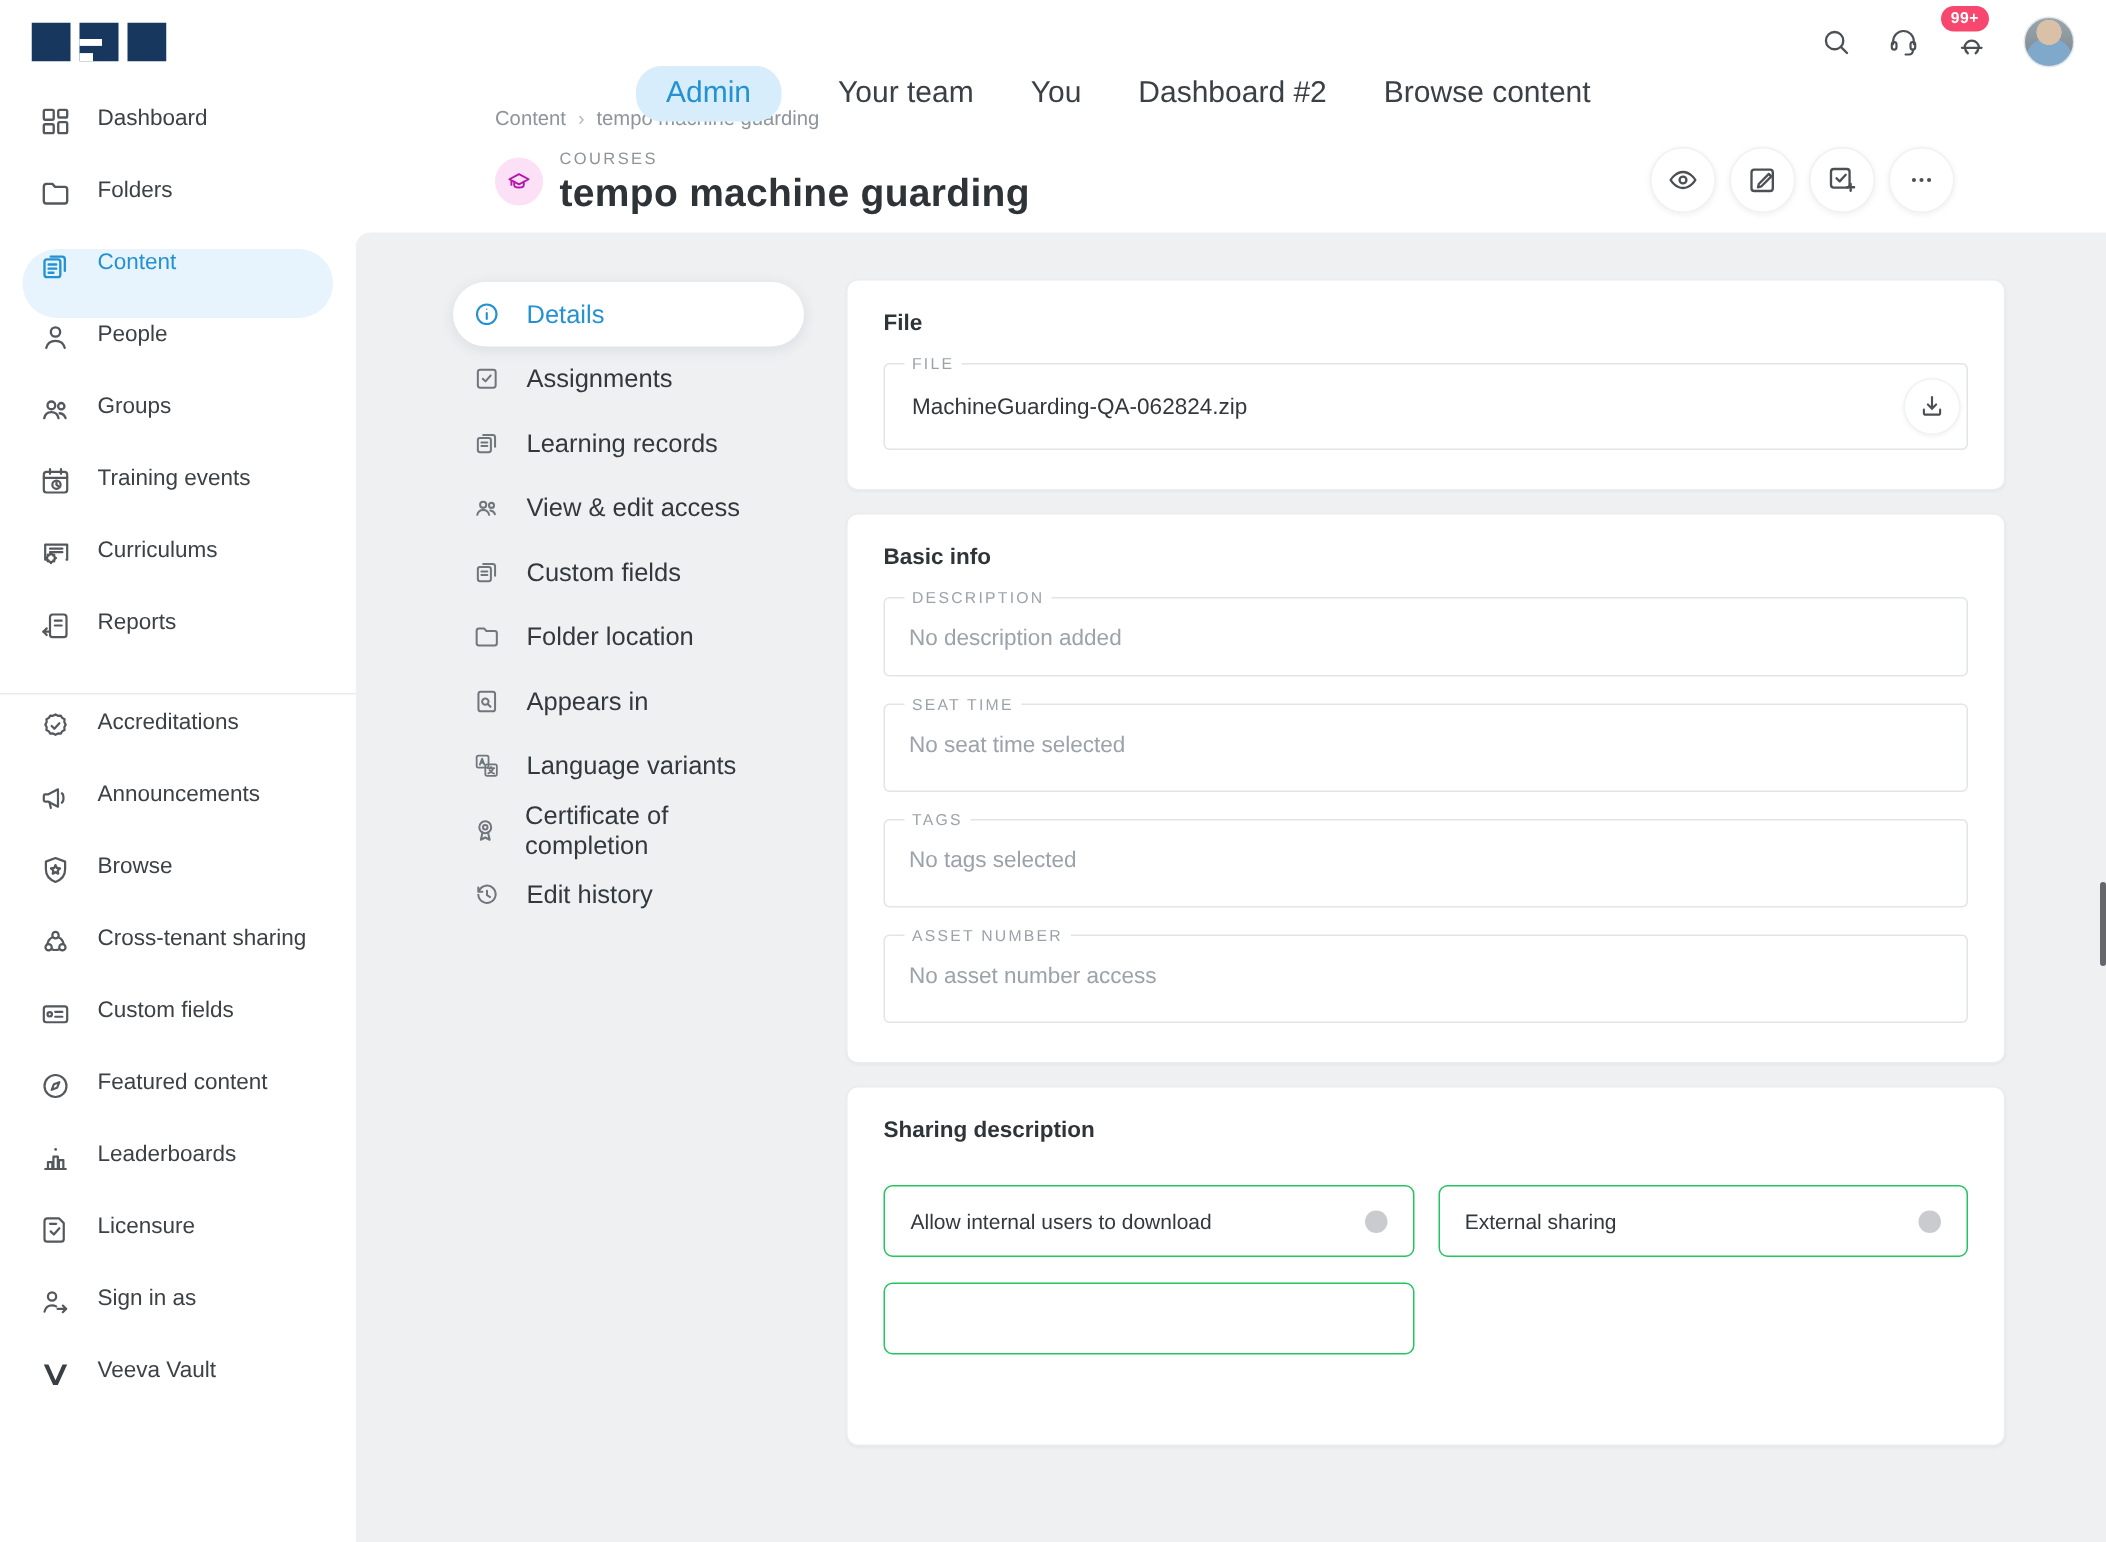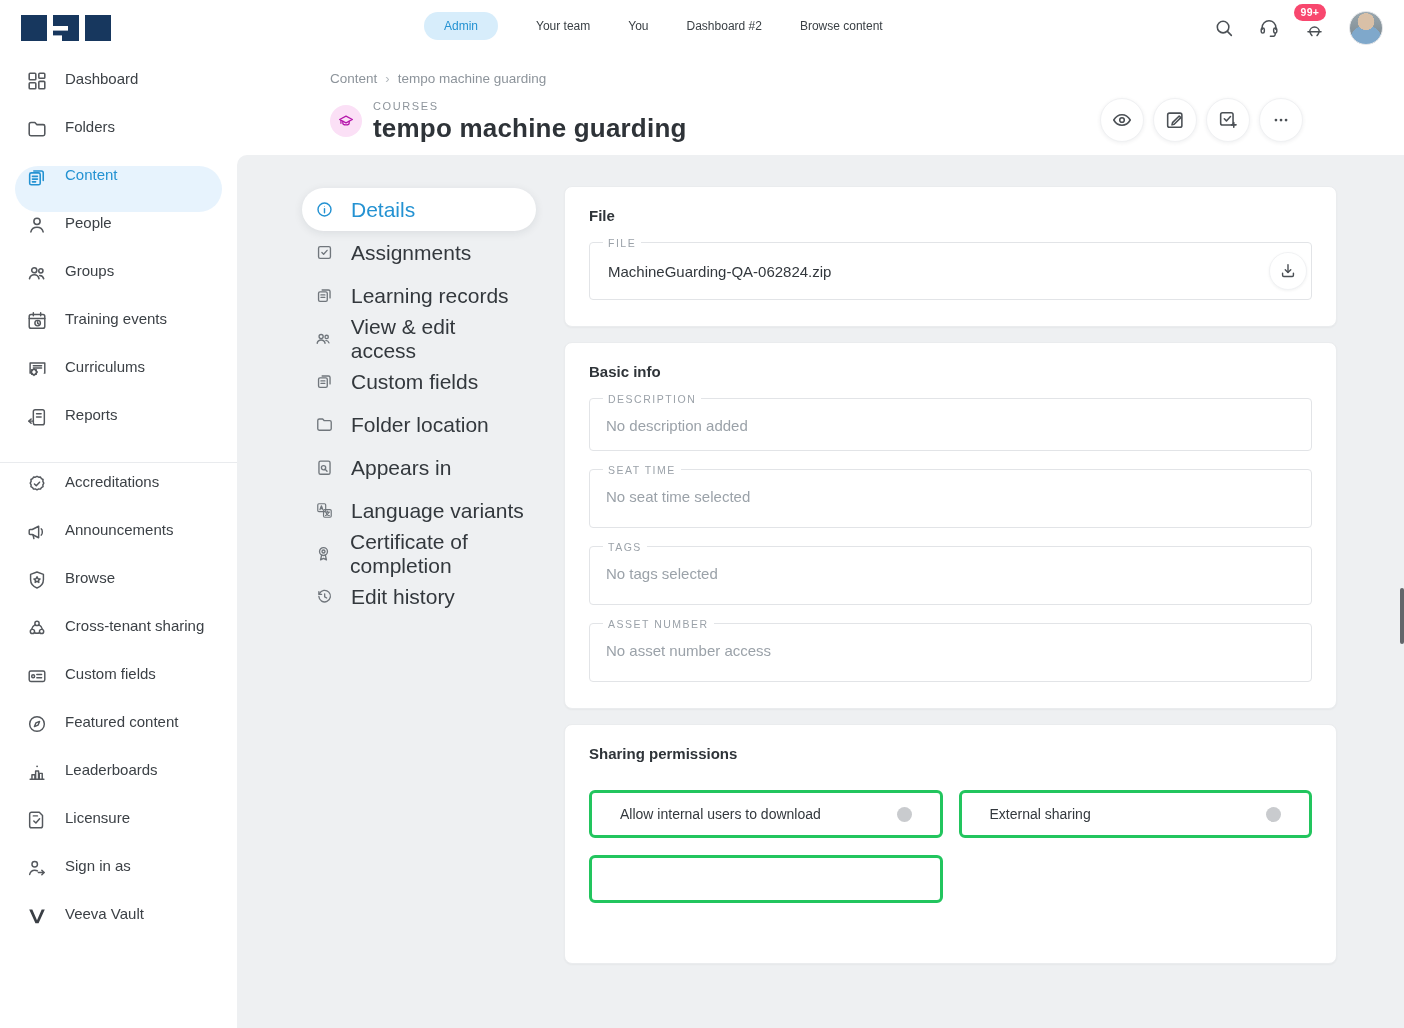--- a/index.html
+++ b/index.html
@@ -4,21 +4,21 @@
 <style>
   * { margin:0; padding:0; box-sizing:border-box; }
   html,body { width:1404px; height:1028px; overflow:hidden; background:#fff;
     font-family:"Liberation Sans","DejaVu Sans",sans-serif; color:#33383d; }
   svg { display:block; }
 
   
   .topbar { position:absolute; top:0; left:0; right:0; height:56px; background:#fff; z-index:6; }
   .logo { position:absolute; left:21px; top:15px; }
   .topnav { position:absolute; left:424px; top:12px; display:flex; align-items:center; gap:38px; }
-  .topnav .tab { font-size:12px; color:#3a4045; padding:7px 0; cursor:pointer; white-space:nowrap; }
+  .topnav .tab { font-size:20px; color:#3a4045; padding:7px 0; cursor:pointer; white-space:nowrap;margin-top:32px; }
   .topnav .tab.active { background:#d7edfb; color:#2492d2; border-radius:17px; padding:7px 20px; }
   .topbar-right { position:absolute; right:21px; top:0; height:56px; display:flex; align-items:center; gap:23px; }
   .icon-btn { color:#4b5055; position:relative; cursor:pointer; }
   .nbadge { position:absolute; top:-13px; left:-9px; background:#f8476e; color:#fff;
     font-size:10.5px; font-weight:bold; padding:2.5px 6.5px; border-radius:10px; letter-spacing:.3px; }
   .avatar { width:34px; height:34px; border-radius:50%;
     background:
       radial-gradient(circle at 50% 30%, #d9c0a7 0 30%, rgba(0,0,0,0) 31%),
       radial-gradient(circle at 50% 92%, #7fa8cb 0 48%, rgba(0,0,0,0) 49%),
       linear-gradient(#9aa7ae,#77848c);
@@ -46,21 +46,21 @@
   .actions { position:absolute; right:101px; top:42px; display:flex; gap:9px; }
   .act-btn { width:44px; height:44px; border-radius:50%; background:#fff; border:1px solid #f0f1f3;
     box-shadow:0 1px 4px rgba(20,30,40,.07); display:flex; align-items:center; justify-content:center;
     color:#4b5055; cursor:pointer; }
 
   .content-wrap { position:relative; height:calc(100% - 99px); background:#eef0f2; border-top-left-radius:10px; overflow:hidden; }
 
   
   .section-nav { position:absolute; left:65px; top:33px; width:234px; }
   .snav-item { height:43px; display:flex; align-items:center; gap:17px; padding:0 12px 0 12px;
-    font-size:21px; color:#33383d; cursor:pointer; border-radius:22px; }
+    font-size:17px; color:#33383d; cursor:pointer; border-radius:22px; }
   .snav-item .nic { color:#70767c; width:20px; display:flex; justify-content:center; }
   .snav-item.active { background:#fff; color:#2492d2; box-shadow:0 2px 10px rgba(20,30,40,.09); }
   .snav-item.active .nic { color:#2492d2; }
 
   
   .cards { position:absolute; left:327px; top:31px; width:773px; }
   .card { background:#fff; border:1px solid #eaecee; border-radius:8px;
     box-shadow:0 1px 2px rgba(16,24,32,.04); padding:20px 24px 26px; margin-bottom:15px; }
   .card-title { font-size:15px; font-weight:bold; color:#2f3439; }
 
@@ -75,22 +75,22 @@
 
   .file-row { display:flex; align-items:center; justify-content:space-between; padding:9px 4px 9px 18px; }
   .dl-btn { width:38px; height:38px; border-radius:50%; background:#fff; border:1px solid #f1f2f4;
     box-shadow:0 1px 3px rgba(20,30,40,.06); display:flex; align-items:center; justify-content:center;
     color:#4b5055; cursor:pointer; flex:0 0 auto; }
 
   .thumb-box { width:172px; height:99px; border-radius:6px; background:#fbe7f8;
     display:flex; align-items:center; justify-content:center; margin:2px 0 3px; }
 
   .toggle-grid { display:grid; grid-template-columns:1fr 1fr; gap:17px 16px; margin-top:28px; }
-  .toggle { height:48px; border:3px solid #22c55e; border-radius:6px; display:flex;
-    align-items:center; justify-content:space-between; padding:0 28px; font-size:14px; color:#33383d; cursor:pointer; }
+  .toggle { height:48px; border:1px solid #22c55e; border-radius:6px; display:flex;
+    align-items:center; justify-content:space-between; padding:0 17px; font-size:14px; color:#33383d; cursor:pointer; }
   .dot { width:15px; height:15px; border-radius:50%; background:#c9cbce; }
 
   .scroll-thumb { position:absolute; right:0; top:588px; width:4px; height:56px; background:#4a4e52; border-radius:2px; opacity:.85; z-index:9; }
 </style>
 </head>
 <body>
 
 <div class="topbar">
   <div class="logo">
     <svg width="90" height="26" viewBox="0 0 90 26">
@@ -529,21 +529,21 @@
           <div class="field-value">No tags selected</div>
         </div>
 
         <div class="field roomy">
           <span class="field-label">ASSET NUMBER</span>
           <div class="field-value">No asset number access</div>
         </div>
       </div>
 
       <div class="card" style="padding-bottom:60px;">
-        <div class="card-title">Sharing permissions</div>
+        <div class="card-title">Sharing description</div>
         <div class="toggle-grid">
           <div class="toggle">
             <span>Allow internal users to download</span>
             <span class="dot"></span>
           </div>
           <div class="toggle">
             <span>External sharing</span>
             <span class="dot"></span>
           </div>
           <div class="toggle">

